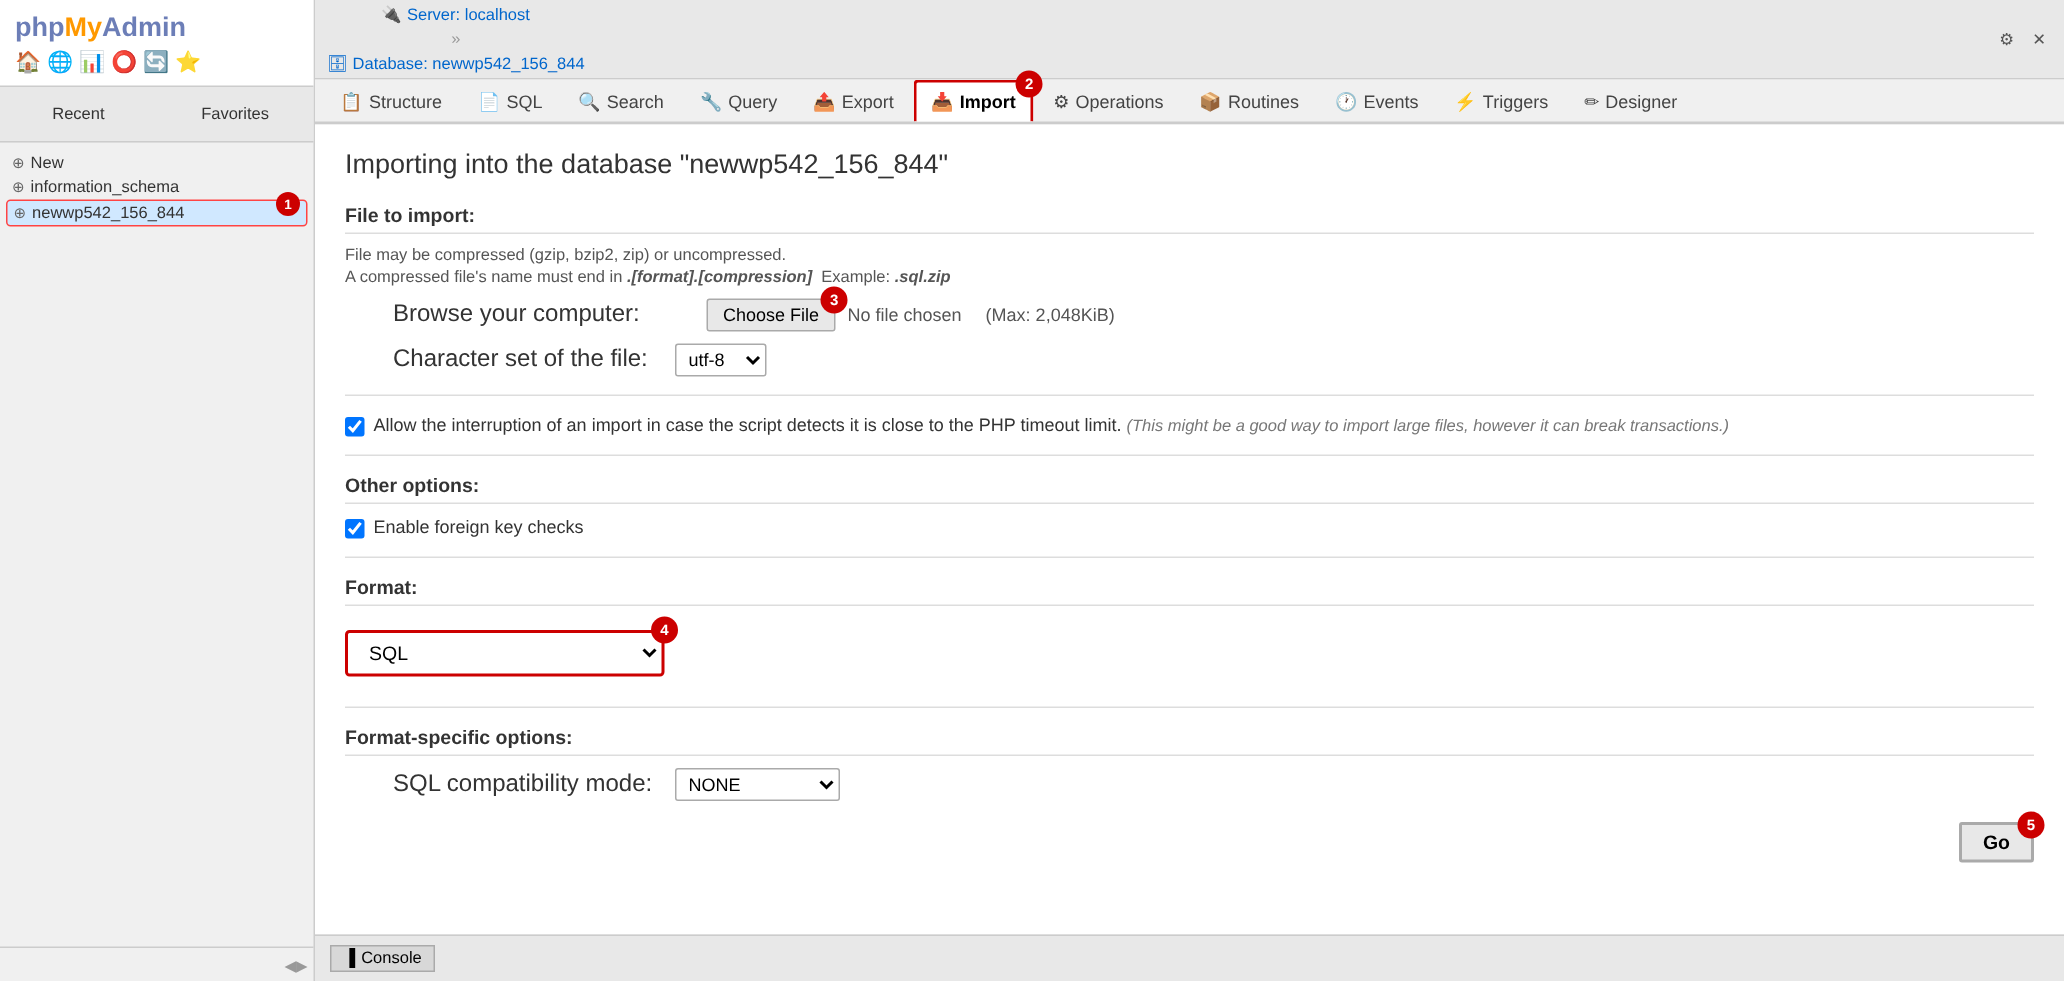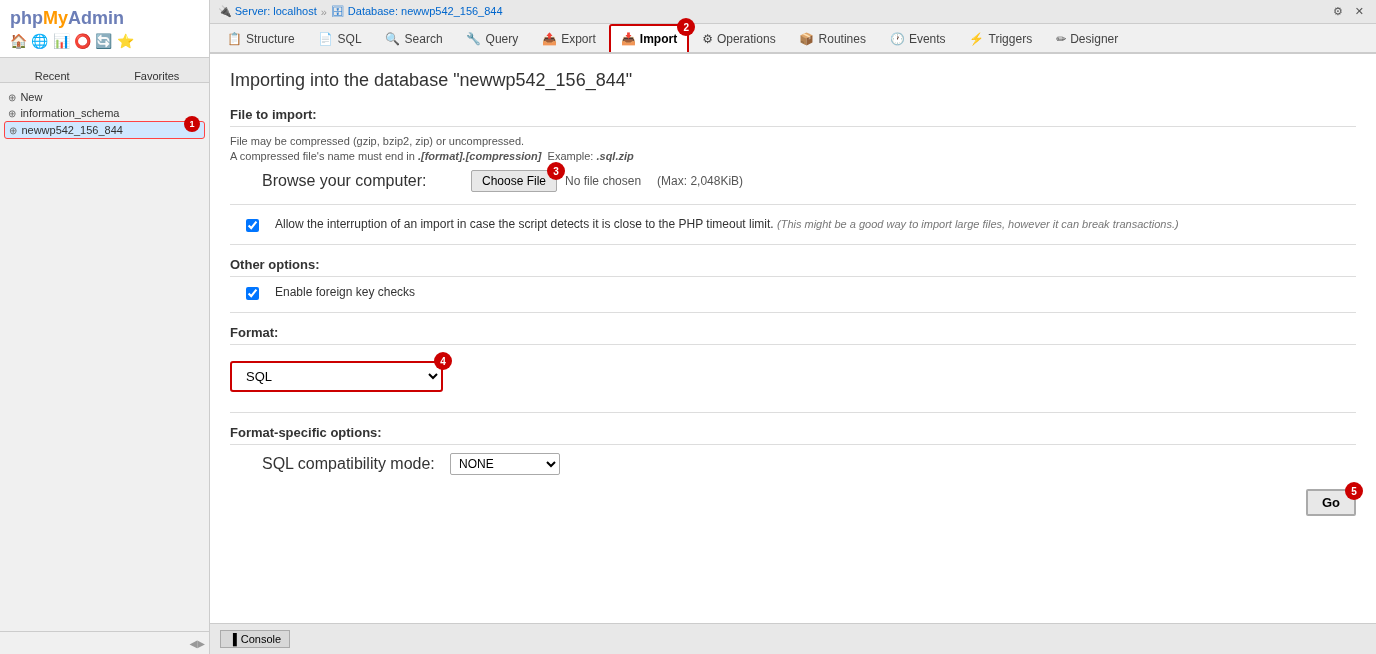--- a/index.html
+++ b/index.html
@@ -15,21 +15,21 @@
       flex-direction: column;
       height: 100%;
     }
     .sidebar-logo {
       background: #fff;
       padding: 8px 10px;
       border-bottom: 1px solid #ccc;
     }
     .logo-icons { display: flex; gap: 4px; margin-top: 4px; }
     .sidebar-tabs { display: flex; border-bottom: 1px solid #ccc; background: #e8e8e8; }
-    .sidebar-tab { flex: 1; padding: 0; text-align: center; font-size: 11px; cursor: pointer; color: #333; margin-top: 12px; }
+    .sidebar-tab { flex: 1; padding: 12px; text-align: center; font-size: 11px; cursor: pointer; color: #333; }
     .sidebar-content { padding: 6px 4px; flex: 1; overflow-y: auto; }
     .sidebar-item { display: flex; align-items: center; gap: 4px; padding: 2px 4px; cursor: pointer; border-radius: 2px; }
     .sidebar-item.active { background: #d0e8ff; border: 1px solid #f44; border-radius: 3px; }
     .sidebar-item-icon { font-size: 10px; color: #666; }
     .sidebar-item-label { font-size: 11px; color: #333; }
 
     
     .main {
       flex: 1;
       display: flex;
@@ -39,21 +39,21 @@
 
     
     .topbar {
       background: #e8e8e8;
       border-bottom: 1px solid #ccc;
       padding: 3px 8px;
       display: flex;
       align-items: center;
       justify-content: space-between;
     }
-    .breadcrumb { font-size: 11px; color: #333; display: flex; align-items: center; gap: 4px; }
+    .breadcrumb { font-size: 11px; color: #333; display: flex; align-items: center; gap: 4px; flex-direction: column; }
     .breadcrumb-sep { color: #999; }
     .topbar-actions { display: flex; gap: 4px; }
     .topbar-action { font-size: 11px; cursor: pointer; color: #555; background: none; border: none; padding: 2px 4px; }
 
     
     .nav-tabs {
       background: #f0f0f0;
       border-bottom: 2px solid #ccc;
       display: flex;
       align-items: center;
@@ -109,21 +109,21 @@
     .no-file-text { font-size: 12px; color: #555; }
     .max-text { font-size: 12px; color: #555; margin-left: 8px; }
 
     .drag-text { font-size: 11px; color: #555; margin-bottom: 8px; }
 
     .form-row { display: flex; align-items: center; gap: 8px; margin: 6px 0; }
     .form-label { font-size: 16px; color: #333; min-width: 180px; margin-left: 32px; }
     .form-select { font-size: 12px; padding: 2px 4px; border: 1px solid #aaa; border-radius: 2px; background: #fff; }
     .form-input { font-size: 12px; padding: 2px 6px; border: 1px solid #aaa; border-radius: 2px; width: 200px; }
 
-    .checkbox-row { display: flex; align-items: flex-start; gap: 16px; margin: 6px 16px; }
+    .checkbox-row { display: flex; align-items: flex-start; gap: 6px; margin: 6px 0; }
     .checkbox-row input[type=checkbox] { margin-top: 2px; }
     .checkbox-label { font-size: 12px; color: #333; }
     .checkbox-note { font-size: 11px; color: #777; font-style: italic; }
 
     .format-select {
       font-size: 13px;
       padding: 5px 10px;
       border: 2px solid #cc0000;
       border-radius: 3px;
       background: #fff;
@@ -290,20 +290,29 @@
       <span class="form-label">Browse your computer:</span>
       <button class="choose-file-btn" style="position:relative;margin-left:21px;">
         <span>Choose File</span>
         <span class="badge" style="top:-9px;right:-9px;">3</span>
       </button>
       <span class="no-file-text">No file chosen</span>
       <span class="max-text">(Max: 2,048KiB)</span>
     </div>
 
 
+    <div class="form-row">
+      <span class="form-label">Character set of the file:</span>
+      <select class="form-select">
+        <option>utf-8</option>
+        <option>utf-16</option>
+        <option>latin1</option>
+        <option>ascii</option>
+      </select>
+    </div>
 
     <hr class="section-divider">
 
     
     <div class="checkbox-row">
       <input type="checkbox" checked="" style="">
       <span class="checkbox-label">
         <span>Allow the interruption of an import in case the script detects it is close to the PHP timeout limit.</span>
         <span class="checkbox-note">(This might be a good way to import large files, however it can break transactions.)</span>
       </span>

